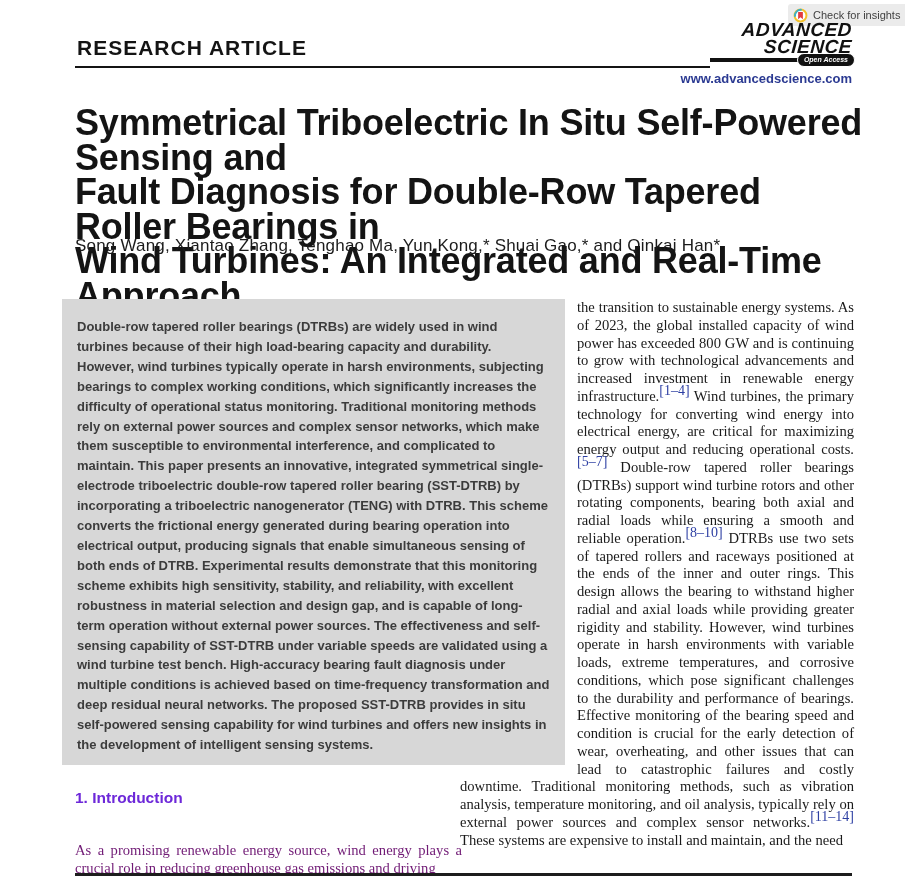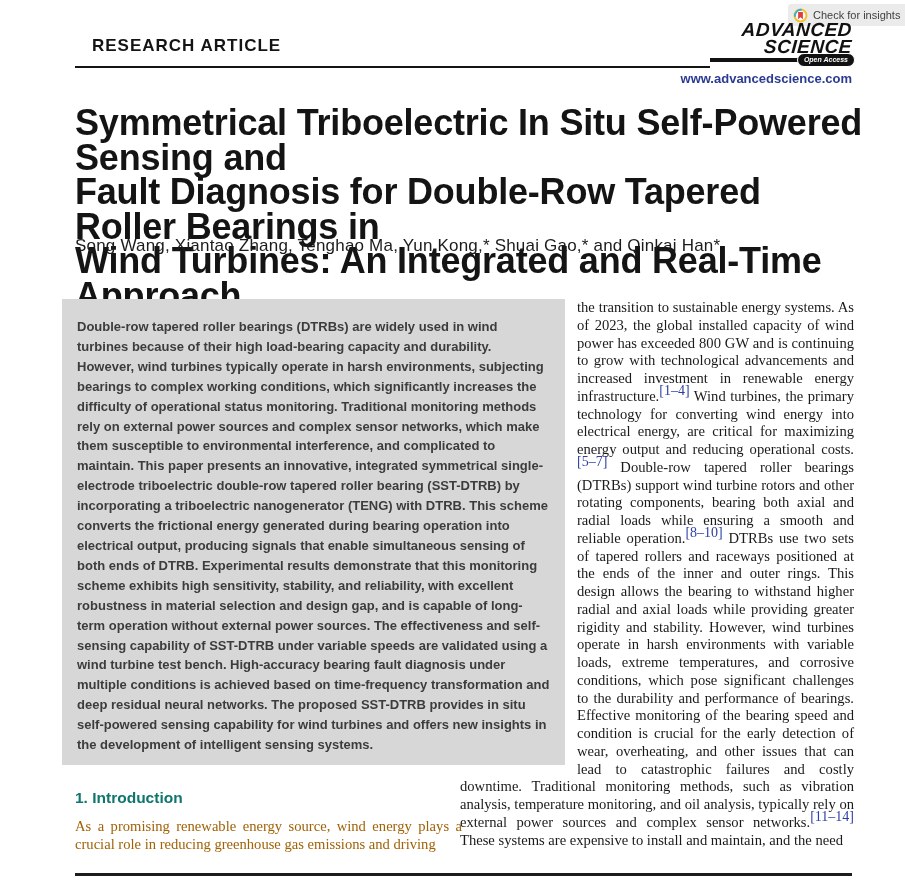--- a/index.html
+++ b/index.html
@@ -11,21 +11,21 @@
   
   .badge {
     left: 788px; top: 4px; height: 22px;
     background: #ebebeb; border-radius: 3px;
     display: flex; align-items: center; gap: 5px;
     padding: 2px 8px 2px 5px; cursor: pointer;
   }
   .badge-label { font-size: 11px; color: #3f3f3f; white-space: nowrap; }
 
   
-  .kicker { left: 92px; top: 36px; font-size: 17px; font-weight: bold; letter-spacing: 1px; color: #141414; }
+  .kicker { left: 77px; top: 36px; font-size: 21px; font-weight: bold; letter-spacing: 1px; color: #141414; }
   .kicker-rule { left: 75px; top: 66px; width: 635px; height: 2px; background: #141414; }
 
   .logo { top: 21px; right: 53px; width: 142px; text-align: right; }
   .logo-line { font-style: italic; font-weight: bold; font-size: 19px; line-height: 17px; letter-spacing: 0.5px; color: #111; transform: skewX(-4deg); }
   .logo-bar { position: relative; margin-top: 3px; height: 4px; background: #111; }
   .oa-pill {
     position: absolute; right: -3px; top: -5px;
     background: #111; color: #fff; font-size: 7px; font-weight: bold;
     padding: 2px 6px; border-radius: 7px; border: 1px solid #fff; line-height: 8px;
     font-style: italic;
@@ -49,25 +49,25 @@
   }
 
   .right-col {
     position: absolute; left: 398px; top: 0; width: 394px;
     font-family: "Liberation Serif", serif; font-size: 14.6px; line-height: 17.75px;
     text-align: justify; color: #1a1a1a;
   }
   .col-spacer { float: left; width: 117px; height: 467px; }
   sup.cite { font-size: 14px; color: #2d3fa3; line-height: 0; }
 
-  .intro-heading { position: absolute; left: 13px; top: 490px; font-size: 15.5px; font-weight: bold; color: #0f766e; }
+  .intro-heading { position: absolute; left: 13px; top: 490px; font-size: 15.5px; font-weight: bold; color: #6d28d9; }
   .intro-left {
-    position: absolute; left: 13px; top: 518px; width: 387px;
+    position: absolute; left: 13px; top: 542px; width: 387px;
     font-family: "Liberation Serif", serif; font-size: 14.6px; line-height: 18px;
-    text-align: justify; color: #a16207;
+    text-align: justify; color: #701a75;
   }
 
   .bottom-rule { left: 75px; top: 873px; width: 777px; height: 3px; background: #1d1d1d; }
 </style>
 </head>
 <body>
 
 <div class="abs badge">
   <span style="display:inline-flex;">
     <svg width="15" height="15" viewBox="0 0 24 24">

